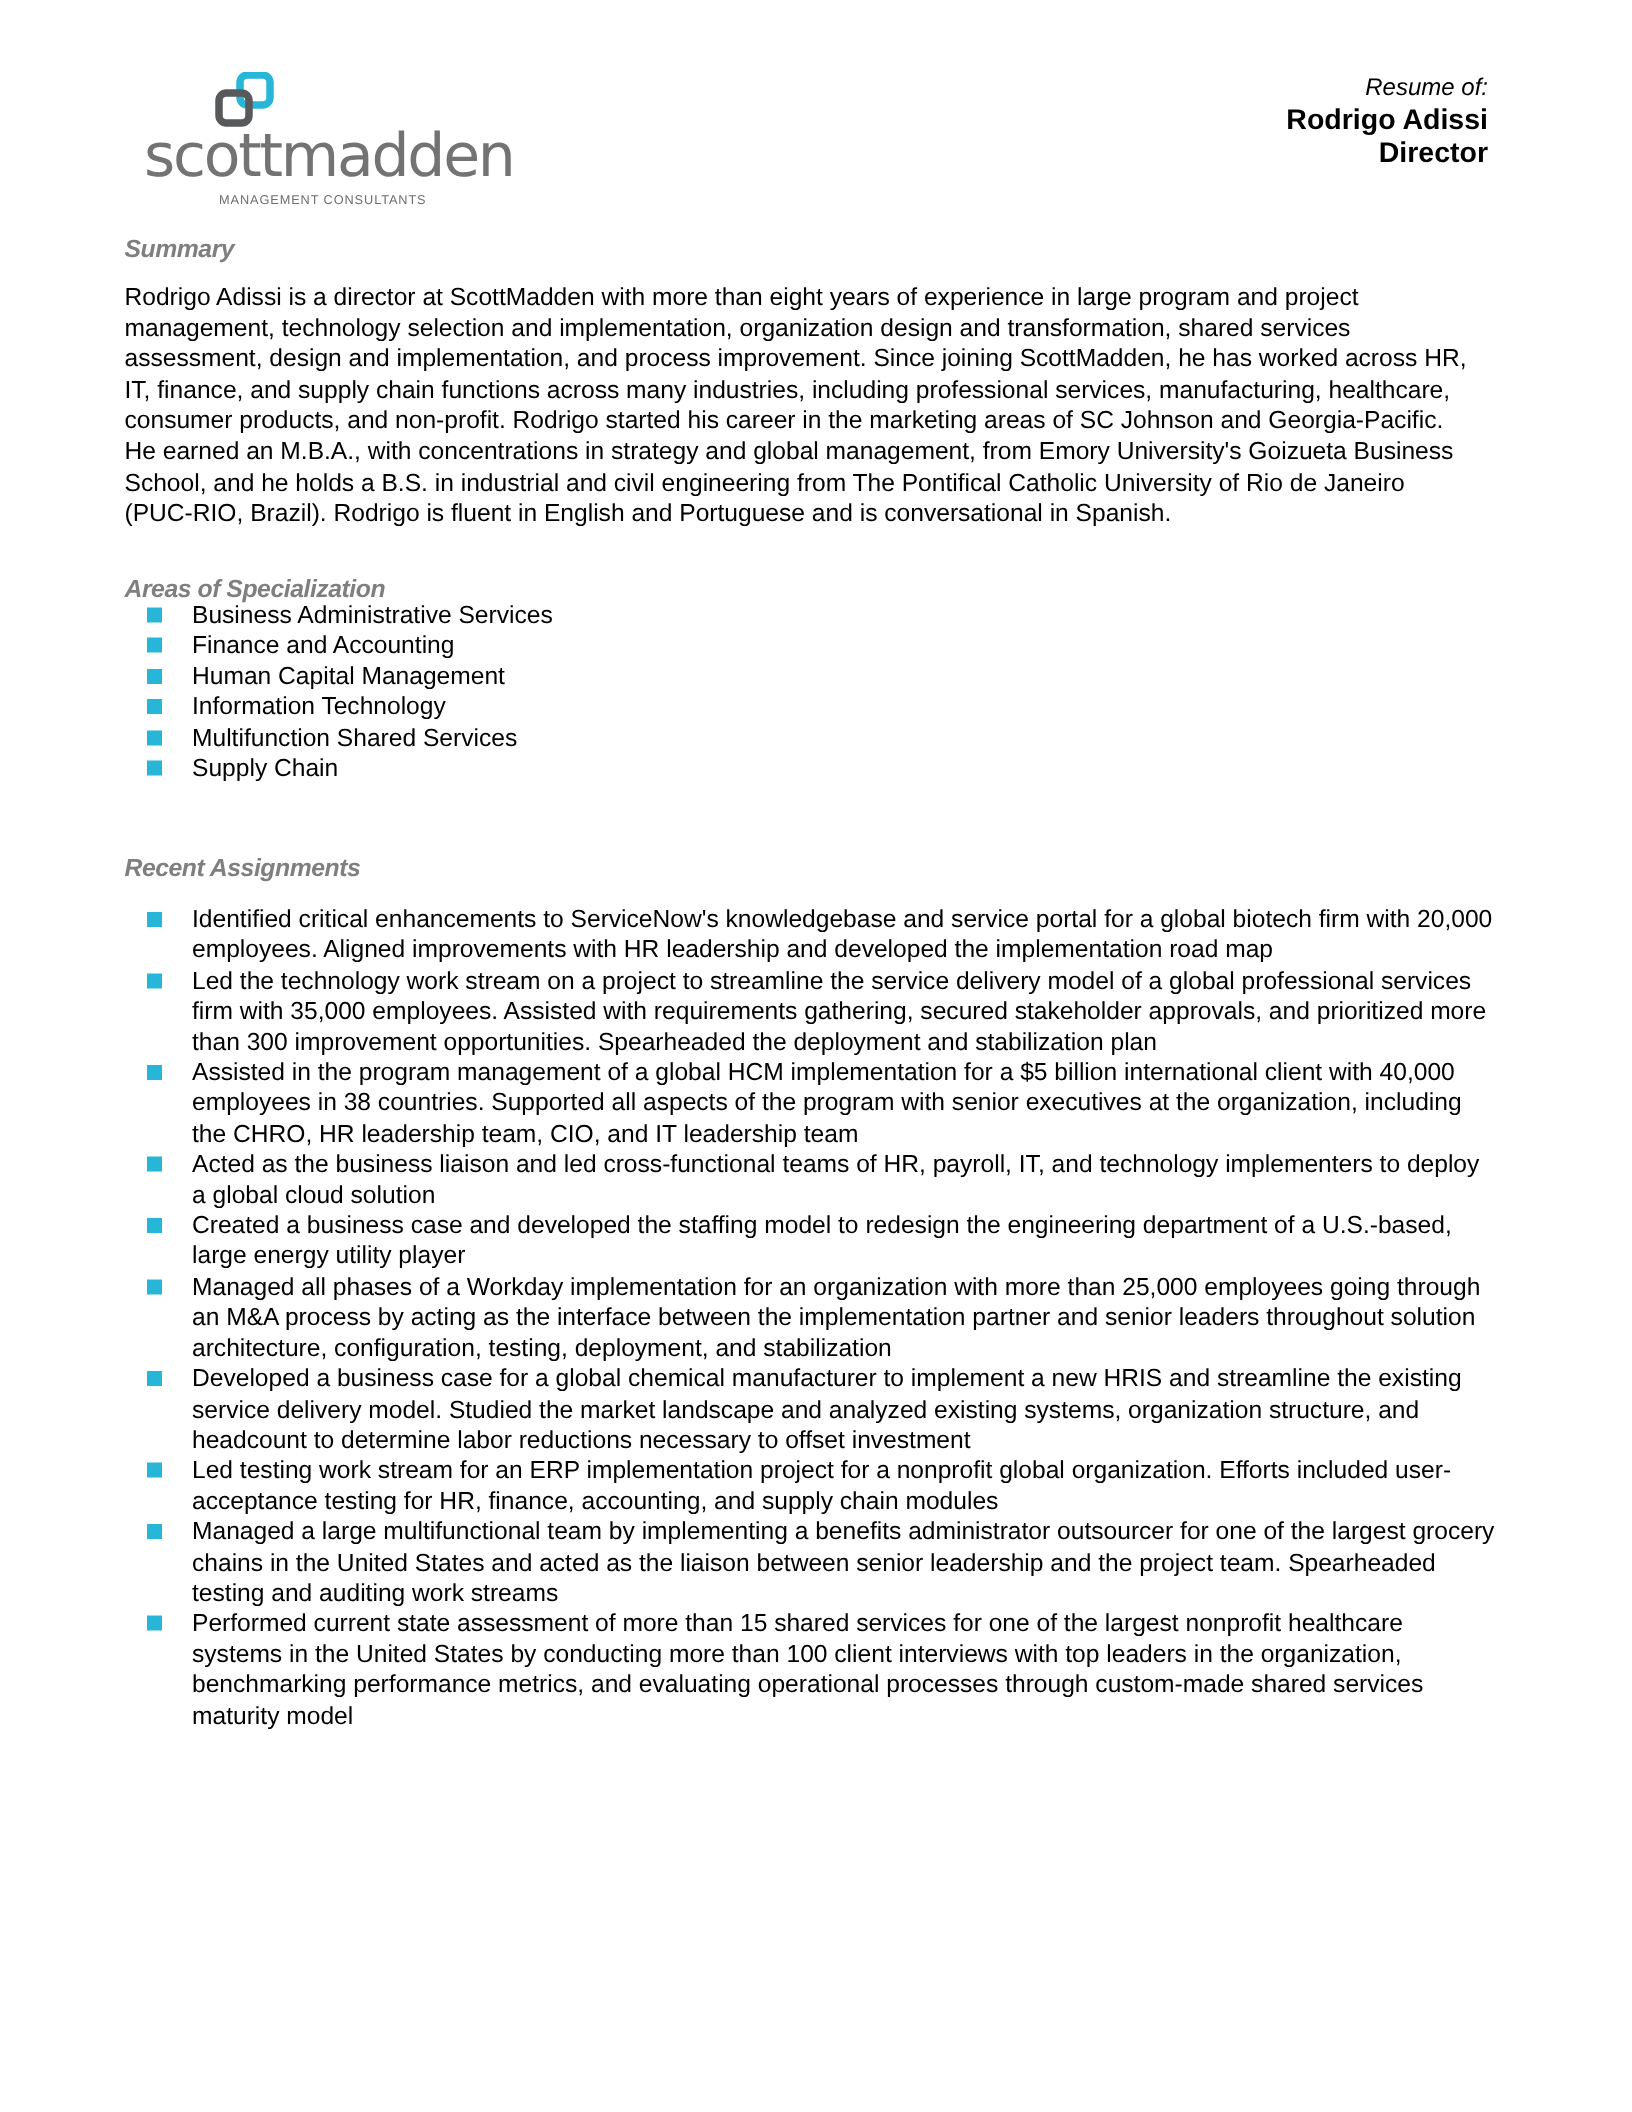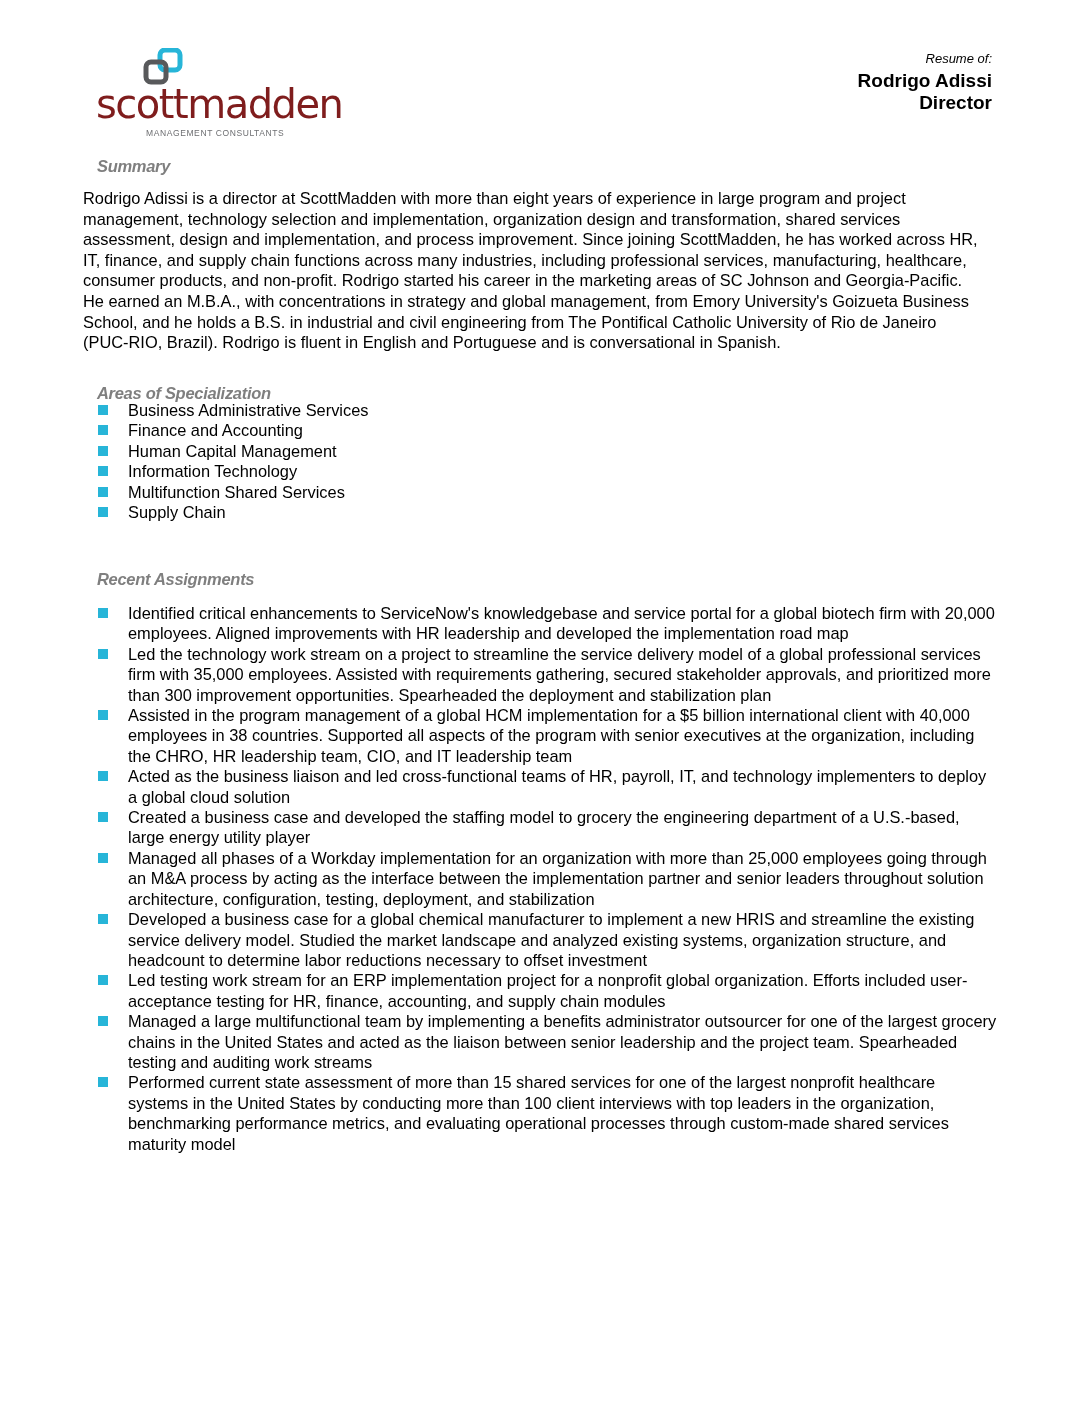--- a/index.html
+++ b/index.html
@@ -4,33 +4,33 @@
   <style>
     html, body { margin: 0; padding: 0; background: #ffffff; }
     body {
       width: 1088px; height: 1408px; position: relative; overflow: hidden;
       font-family: "Liberation Sans", sans-serif; color: #000;
     }
     .logo { position: absolute; left: 96px; top: 46px; width: 210px; height: 90px; }
     .logo-mark { position: absolute; left: 46px; top: 2px; width: 46px; height: 40px; }
     .logo-word {
       position: absolute; left: 0; top: 38px; font-size: 40px; letter-spacing: -1.5px;
-      color: #7f1d1d; font-family: "DejaVu Sans", sans-serif; font-weight: normal; line-height: 1;
+      color: #737373; font-family: "DejaVu Sans", sans-serif; font-weight: normal; line-height: 1;
     }
     .logo-tag {
       position: absolute; left: 50px; top: 82px; font-size: 8.5px; letter-spacing: 0.6px;
       color: #6d6e71; white-space: nowrap;
     }
     .header-right {
       position: absolute; right: 96px; top: 48px; text-align: right; line-height: 22px;
     }
-    .resume-of { font-style: italic; font-size: 13px; }
+    .resume-of { font-style: italic; font-size: 16px; }
     .name, .title { font-weight: bold; font-size: 19px; }
     .section-heading {
-      position: absolute; left: 97px; font-style: italic; font-weight: bold;
+      position: absolute; left: 83px; font-style: italic; font-weight: bold;
       color: #7f7f7f; font-size: 16.5px; letter-spacing: -0.3px;
     }
     .summary {
       position: absolute; left: 83px; top: 188px; width: 900px;
       font-size: 16.4px; line-height: 20.6px; margin: 0;
     }
     ul.bullets { position: absolute; left: 97px; margin: 0; padding: 0; list-style: none; width: 900px; }
     ul.bullets li {
       position: relative; padding-left: 31px; font-size: 16.4px; line-height: 20.4px;
     }
@@ -69,19 +69,19 @@
   <li><span class="sq"></span><span>Supply Chain</span></li>
 </ul>
 
 <div class="section-heading" style="top:570px;">Recent Assignments</div>
 <ul class="bullets" style="top:603px;">
   <li><span class="sq"></span></li>
   <li><span class="sq"></span><span>Identified critical enhancements to ServiceNow's knowledgebase and service portal for a global biotech firm with 20,000 employees. Aligned improvements with HR leadership and developed the implementation road map</span></li>
   <li><span class="sq"></span><span>Led the technology work stream on a project to streamline the service delivery model of a global professional services firm with 35,000 employees. Assisted with requirements gathering, secured stakeholder approvals, and prioritized more than 300 improvement opportunities. Spearheaded the deployment and stabilization plan</span></li>
   <li><span class="sq"></span><span>Assisted in the program management of a global HCM implementation for a $5 billion international client with 40,000 employees in 38 countries. Supported all aspects of the program with senior executives at the organization, including the CHRO, HR leadership team, CIO, and IT leadership team</span></li>
   <li><span class="sq"></span><span>Acted as the business liaison and led cross-functional teams of HR, payroll, IT, and technology implementers to deploy a global cloud solution</span></li>
-  <li><span class="sq"></span><span>Created a business case and developed the staffing model to grocery the engineering department of a U.S.-based, large energy utility player</span></li>
+  <li><span class="sq"></span><span>Created a business case and developed the staffing model to redesign the engineering department of a U.S.-based, large energy utility player</span></li>
   <li><span class="sq"></span><span>Managed all phases of a Workday implementation for an organization with more than 25,000 employees going through an M&amp;A process by acting as the interface between the implementation partner and senior leaders throughout solution architecture, configuration, testing, deployment, and stabilization</span></li>
   <li><span class="sq"></span><span>Developed a business case for a global chemical manufacturer to implement a new HRIS and streamline the existing service delivery model. Studied the market landscape and analyzed existing systems, organization structure, and headcount to determine labor reductions necessary to offset investment</span></li>
   <li><span class="sq"></span><span>Led testing work stream for an ERP implementation project for a nonprofit global organization. Efforts included user-acceptance testing for HR, finance, accounting, and supply chain modules</span></li>
   <li><span class="sq"></span><span>Managed a large multifunctional team by implementing a benefits administrator outsourcer for one of the largest grocery chains in the United States and acted as the liaison between senior leadership and the project team. Spearheaded testing and auditing work streams</span></li>
   <li><span class="sq"></span><span>Performed current state assessment of more than 15 shared services for one of the largest nonprofit healthcare systems in the United States by conducting more than 100 client interviews with top leaders in the organization, benchmarking performance metrics, and evaluating operational processes through custom-made shared services maturity model</span></li>
 </ul>
 
 </body></html>

